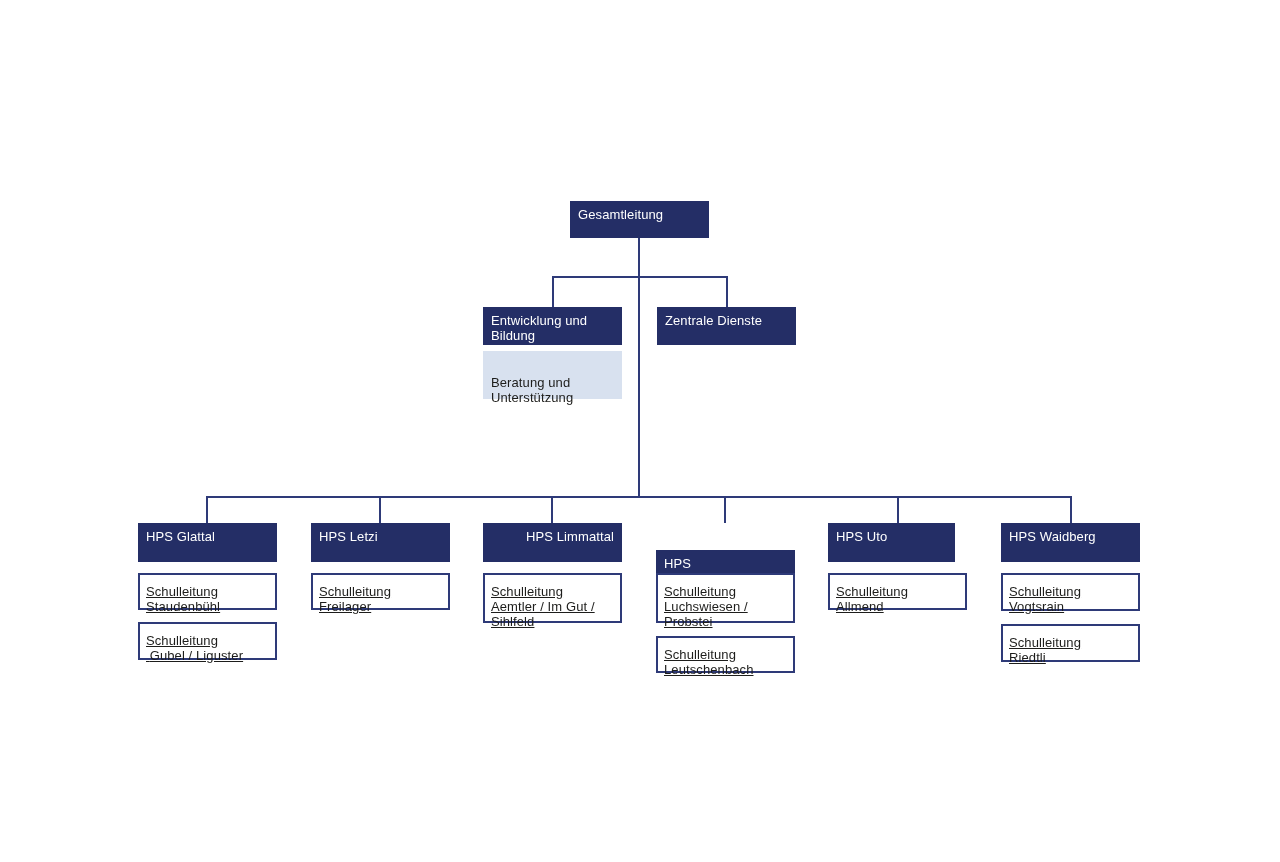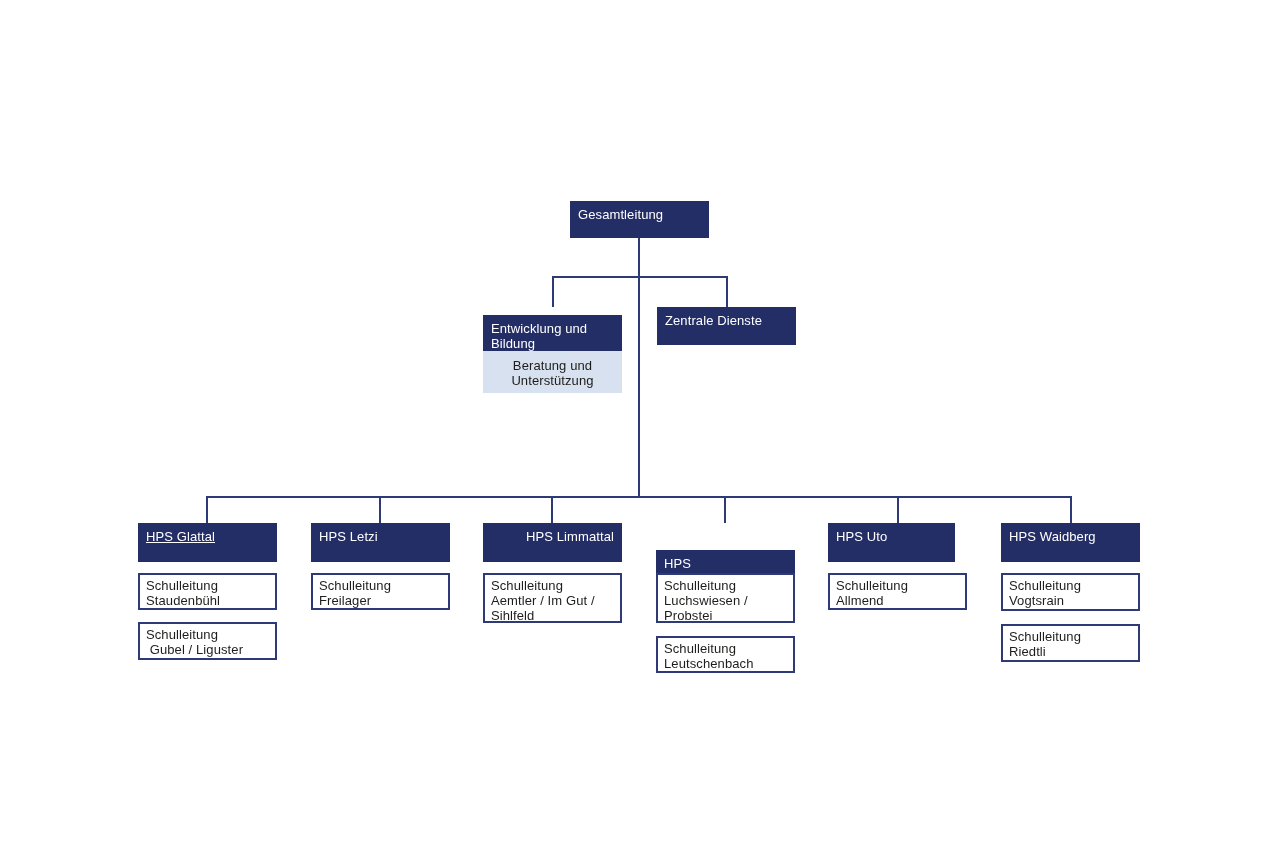--- a/index.html
+++ b/index.html
@@ -28,28 +28,28 @@
     letter-spacing: 0.1px;
   }
   .node.dark {
     background: var(--navy);
     color: #ffffff;
     padding: 6px 8px;
   }
   .node.light {
     background: var(--light-blue);
     color: var(--ink);
-    padding: 7px 8px;
-    text-align: center;
+    padding: 24px 8px;
   }
   .node.white {
     background: #ffffff;
     border: 2px solid var(--line);
     color: var(--ink);
-    padding: 3px 6px;
+    padding: 9px 6px;
+    text-decoration: underline;
   }
   .hline, .vline {
     position: absolute;
     background: var(--line);
   }
   .hline { height: 2px; }
   .vline { width: 2px; }
 </style>
 </head>
 <body>
@@ -64,28 +64,28 @@
   <div class="hline" style="left:206px; top:496px; width:866px;"></div>
   <div class="vline" style="left:206px; top:496px; height:27px;"></div>
   <div class="vline" style="left:379px; top:496px; height:27px;"></div>
   <div class="vline" style="left:551px; top:496px; height:27px;"></div>
   <div class="vline" style="left:724px; top:496px; height:27px;"></div>
   <div class="vline" style="left:897px; top:496px; height:27px;"></div>
   <div class="vline" style="left:1070px; top:496px; height:27px;"></div>
 
   <div class="node dark" style="left:570px; top:201px; width:139px; height:37px;">Gesamtleitung</div>
 
-  <div class="node dark" style="left:483px; top:315px; width:139px; height:38px;">Entwicklung und
+  <div class="node dark" style="left:483px; top:307px; width:139px; height:38px;">Entwicklung und
 Bildung</div>
   <div class="node light" style="left:483px; top:351px; width:139px; height:42px;">Beratung und
 Unterstützung</div>
 
   <div class="node dark" style="left:657px; top:307px; width:139px; height:38px;">Zentrale Dienste</div>
 
-  <div class="node dark" style="left:138px; top:523px; width:139px; height:39px;text-decoration:underline;">HPS Glattal</div>
+  <div class="node dark" style="left:138px; top:523px; width:139px; height:39px;">HPS Glattal</div>
   <div class="node white" style="left:138px; top:573px; width:139px; height:37px;">Schulleitung
 Staudenbühl</div>
   <div class="node white" style="left:138px; top:622px; width:139px; height:38px;">Schulleitung
  Gubel / Liguster</div>
 
   <div class="node dark" style="left:311px; top:523px; width:139px; height:39px;">HPS Letzi</div>
   <div class="node white" style="left:311px; top:573px; width:139px; height:37px;">Schulleitung
 Freilager</div>
 
   <div class="node dark" style="left:483px; top:523px; width:139px; height:39px;text-align:right;">HPS Limmattal</div>

